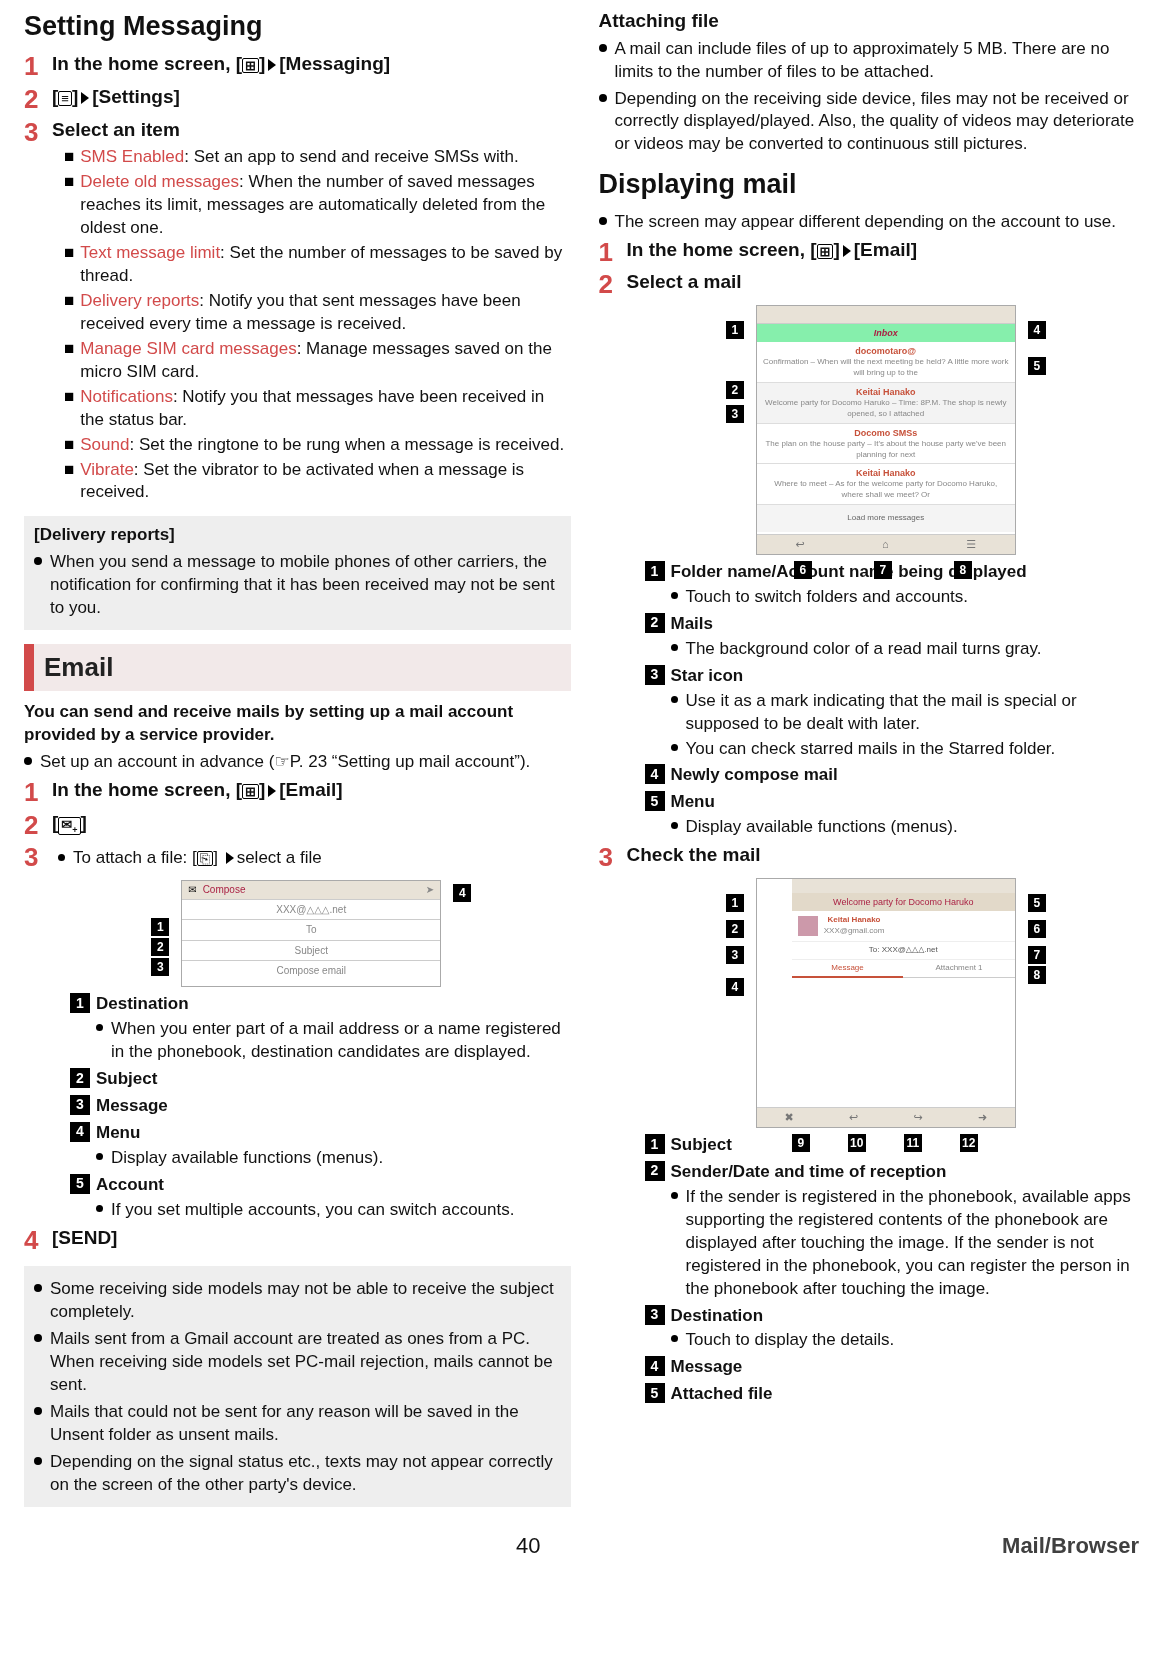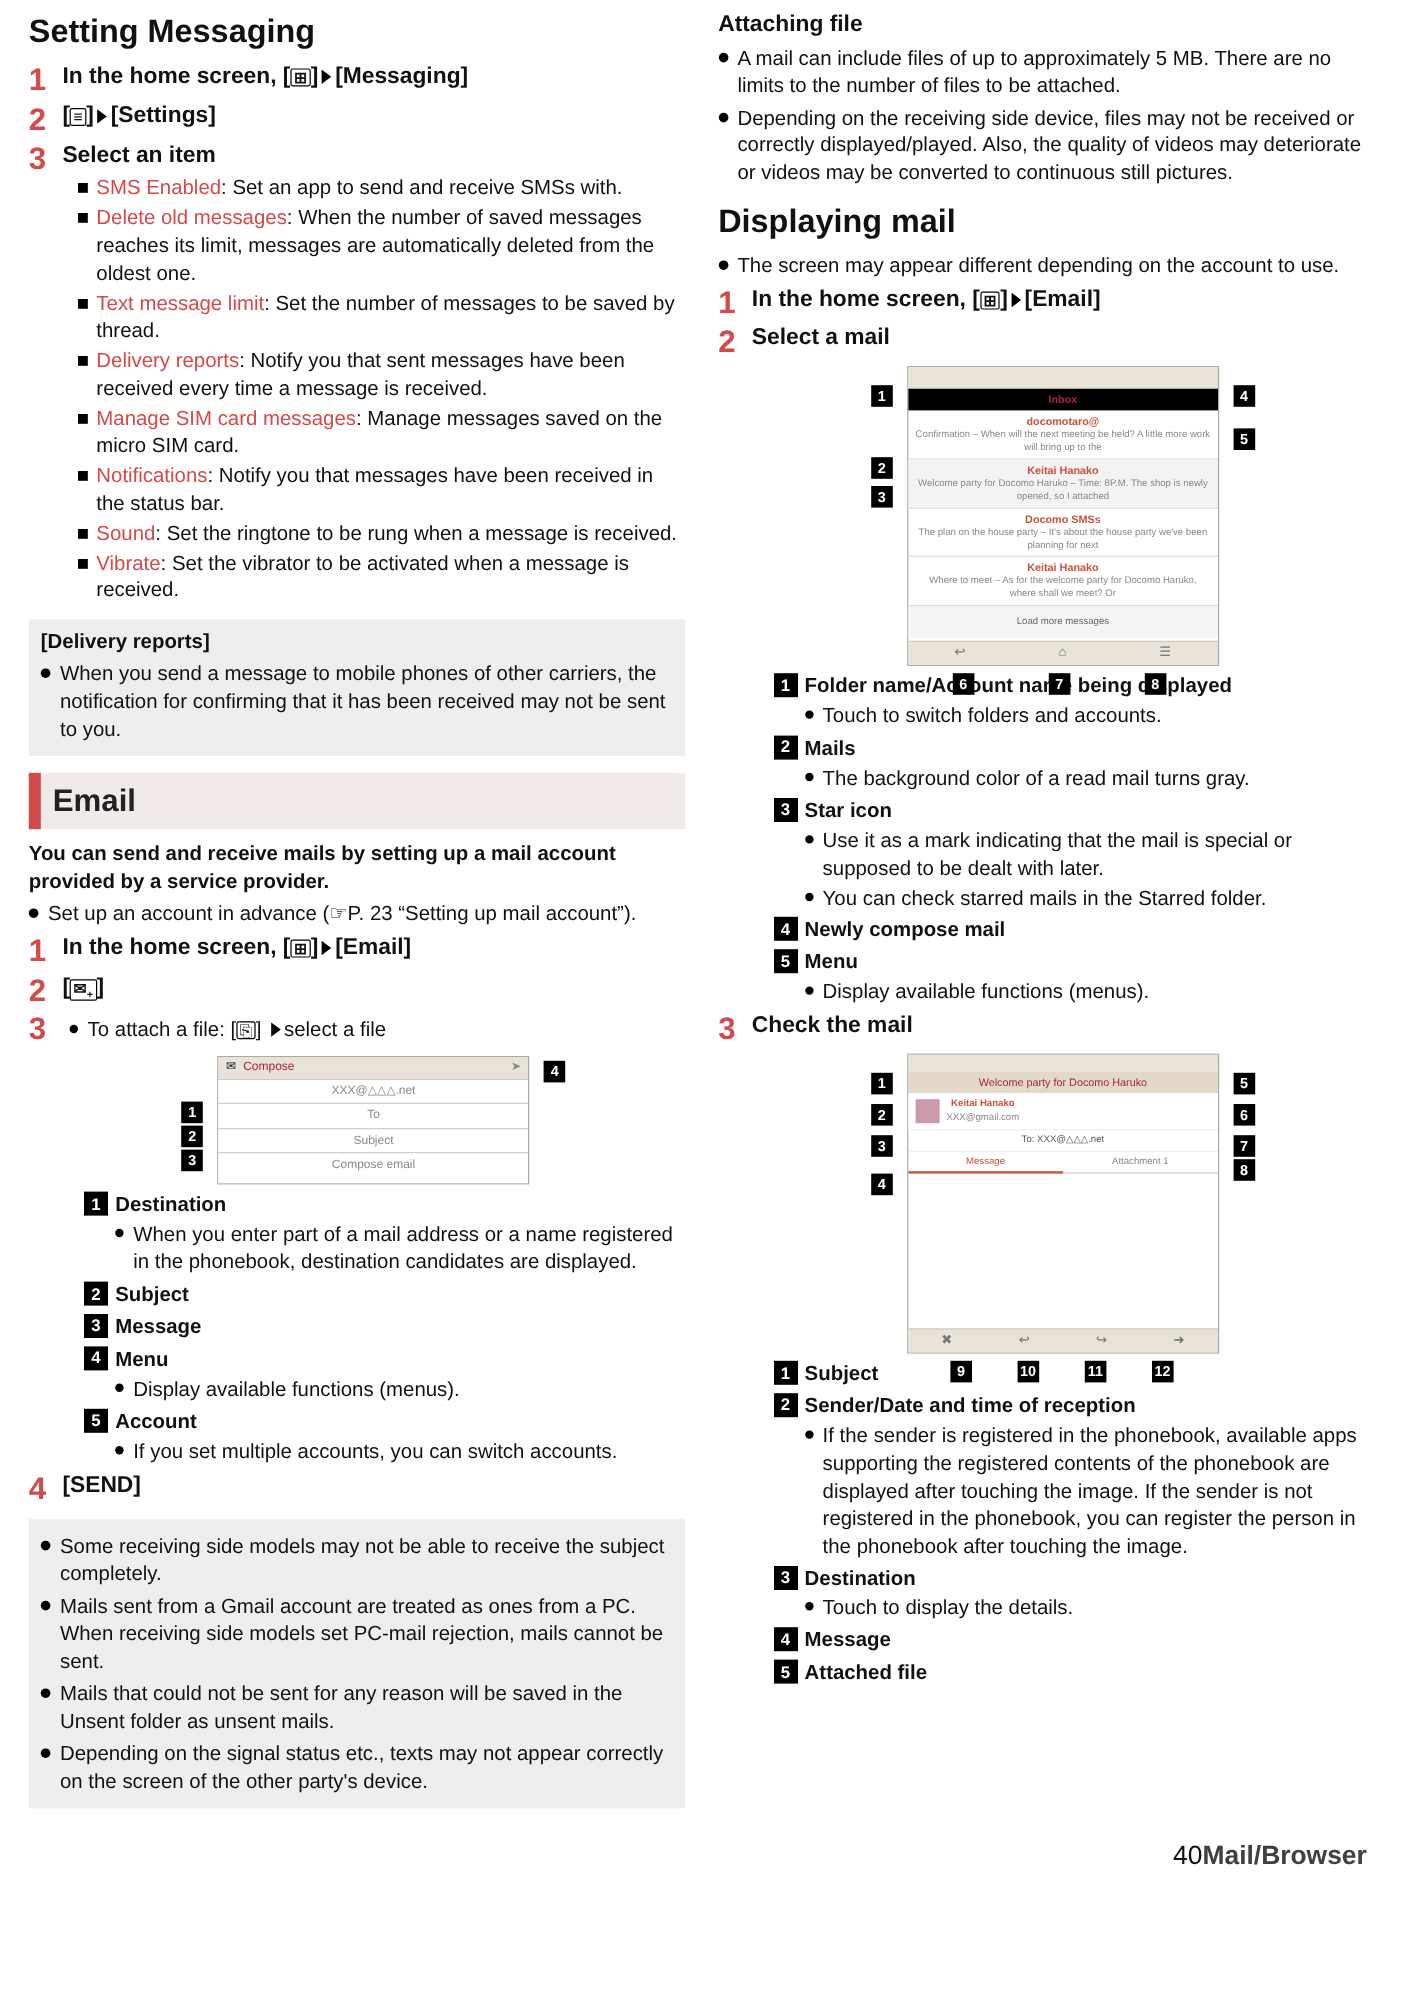--- a/index.html
+++ b/index.html
@@ -235,21 +235,21 @@
     display:flex;align-items:center;justify-content:center;
   }
   
   .detail-mock {
     width: 260px;
     margin: 6px auto 4px auto;
     position: relative;
     font-size: 8px;
   }
   .detail-mock .phone {
-    border:1px solid #aaa;background:#fff;height:250px;position:relative;
+    border:1px solid #aaa;background:#fff;height:250px;position:relative;padding-left:35px;
   }
   .detail-mock .subj {
     background:#e2d9c9;color:#a24; padding:3px 18px; font-size:9px;
   }
   .detail-mock .sender {
     background:#fff;padding:4px 6px;border-bottom:1px solid #eee;
     display:flex;gap:6px;align-items:center;
   }
   .detail-mock .avatar{width:20px;height:20px;background:#c9a;}
   .detail-mock .torow{padding:3px 6px;border-bottom:1px solid #eee;color:#555;}
@@ -269,21 +269,21 @@
   }
   .footer {
     display:flex;
     justify-content: space-between;
     align-items:flex-end;
     margin-top: 24px;
     padding: 0 6px;
   }
   .footer .pg {
     font-size: 22px;
-    text-align:right;
+    text-align:left;
     flex:1;
   }
   .footer .sec {
     color:#404040;
     font-weight:bold;
     font-size:22px;
   }
   .hand { font-style: normal; }
   .bullet-dot-sm {
     display:inline-block;
@@ -511,21 +511,21 @@
 
     <div class="step">
       <div class="step-num">2</div>
       <div class="step-body">
         <div class="step-title">Select a mail</div>
 
         <div class="figure">
           <div class="inbox-mock">
             <div class="phone">
               <div class="topbar"></div>
-              <div style="padding:3px 6px;background:#000000;color:#a24;font-weight:bold;font-size:9px;">Inbox</div>
+              <div style="padding:3px 6px;background:#86efac;color:#a24;font-weight:bold;font-size:9px;font-style:italic;">Inbox</div>
               <div class="msg">
                   <div class="from">docomotaro@</div>
                   <div class="snip">Confirmation – When will the next meeting be held? A little more work will bring up to the</div>
                 </div>
               <div class="msg" style="background:#f3f3f3;">
                   <div class="from">Keitai Hanako</div>
                   <div class="snip">Welcome party for Docomo Haruko – Time: 8P.M. The shop is newly opened, so I attached</div>
                 </div>
               <div class="msg">
                   <div class="from">Docomo SMSs</div>

